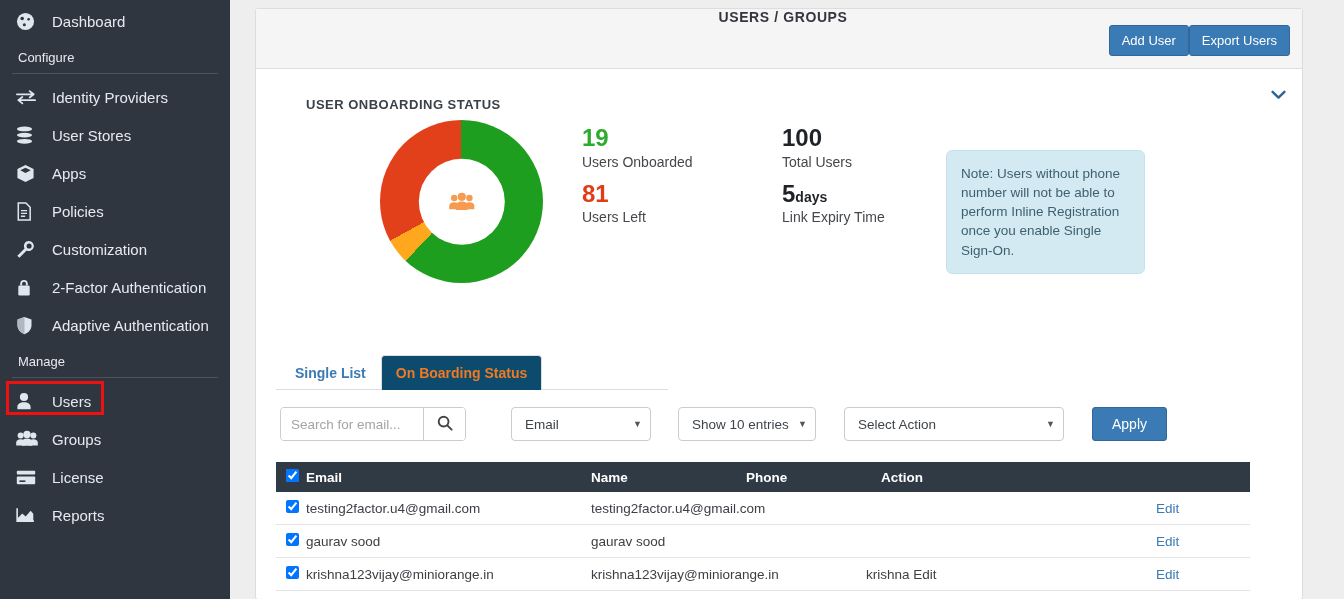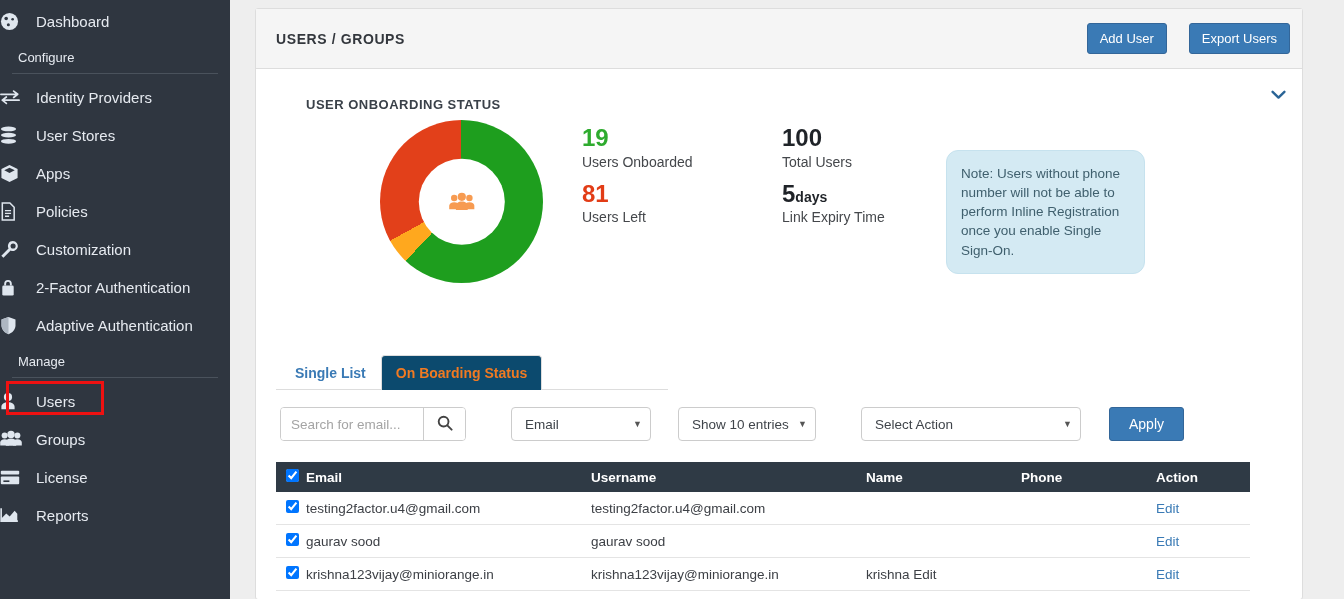--- a/index.html
+++ b/index.html
@@ -13,20 +13,21 @@
   
   #sidebar {
     position: absolute; left: 0; top: 0;
     width: 230px; height: 599px;
     background: #2f3640;
     padding-top: 2px;
   }
   .nav-item {
     display: flex; align-items: center;
     height: 38px;
+    padding-left: 16px;
     color: #e6eaf0;
     font-size: 15px;
     cursor: pointer;
   }
   .nav-item .ico {
     width: 30px; min-width: 30px;
     display: flex; align-items: center; justify-content: flex-start;
     color: #dfe6ee;
   }
   .nav-item .ico svg { display: block; }
@@ -58,27 +59,28 @@
     border: 1px solid #dddddd;
     border-radius: 3px;
   }
   #panel-head {
     height: 60px;
     background: #f5f5f5;
     border-bottom: 1px solid #dddddd;
     display: flex; align-items: center;
     padding: 0 12px 0 20px;
     position: relative;
+    flex-direction: column;
   }
   #panel-title {
     font-size: 14px; font-weight: bold;
     letter-spacing: .6px;
     color: #33373d;
   }
-  #head-actions { margin-left: auto; display: flex; gap: 22px; }
+  #head-actions { margin-left: auto; display: flex; gap: 0; }
   .btn-blue {
     background: #3a7ab5;
     color: #ffffff;
     border: 1px solid #336699;
     border-radius: 3px;
     font-size: 13px;
     padding: 7px 12px;
     cursor: pointer;
     font-family: "Liberation Sans", sans-serif;
     white-space: nowrap;
@@ -122,21 +124,21 @@
   .red   { color: #e23c16; }
   .dark  { color: #1f2328; }
   .days-unit { font-size: 14px; font-weight: bold; color: #1f2328; }
 
   #note-box {
     position: absolute;
     left: 670px; top: 38px;
     width: 199px;
     background: #d4eaf3;
     border: 1px solid #c6e2ee;
-    border-radius: 12px;
+    border-radius: 6px;
     padding: 13px 14px;
     color: #40606e;
     font-size: 13.5px;
     line-height: 1.42;
   }
 
   
   #tabs {
     position: relative;
     margin-top: 42px;
@@ -204,21 +206,21 @@
   }
   .sel .sel-txt {
     overflow: hidden; white-space: nowrap;
     flex: 1;
   }
   .sel .caret {
     font-size: 9px; color: #555; padding-left: 6px;
   }
   #sel-field  { width: 140px; margin-left: 45px; }
   #sel-show   { width: 138px; margin-left: 27px; }
-  #sel-action { width: 220px; margin-left: 45px; }
+  #sel-action { width: 220px; margin-left: 28px; }
   #apply-btn  { margin-left: 28px; padding: 8px 19px; font-size: 14px; }
 
   
   #table { margin-top: 21px; width: 974px; }
   .trow { display: flex; align-items: center; font-size: 13.5px; }
   #thead {
     background: #2f3a45; color: #ffffff;
     height: 30px; font-weight: bold;
   }
   .tbody-row {
@@ -465,21 +467,20 @@
 
       <button class="btn-blue" id="apply-btn">Apply</button>
     </div>
 
     <div id="table">
       <div class="trow" id="thead">
         <div class="c-chk">
           <input type="checkbox" checked="" style="">
         </div>
         <div class="c-email">Email</div>
-        <div class="c-user">Username</div>
         <div class="c-name">Name</div>
         <div class="c-phone">Phone</div>
         <div class="c-act">Action</div>
       </div>
 
       <div class="trow tbody-row">
         <div class="c-chk">
           <input type="checkbox" checked="" style="">
         </div>
         <div class="c-email">testing2factor.u4@gmail.com</div>

